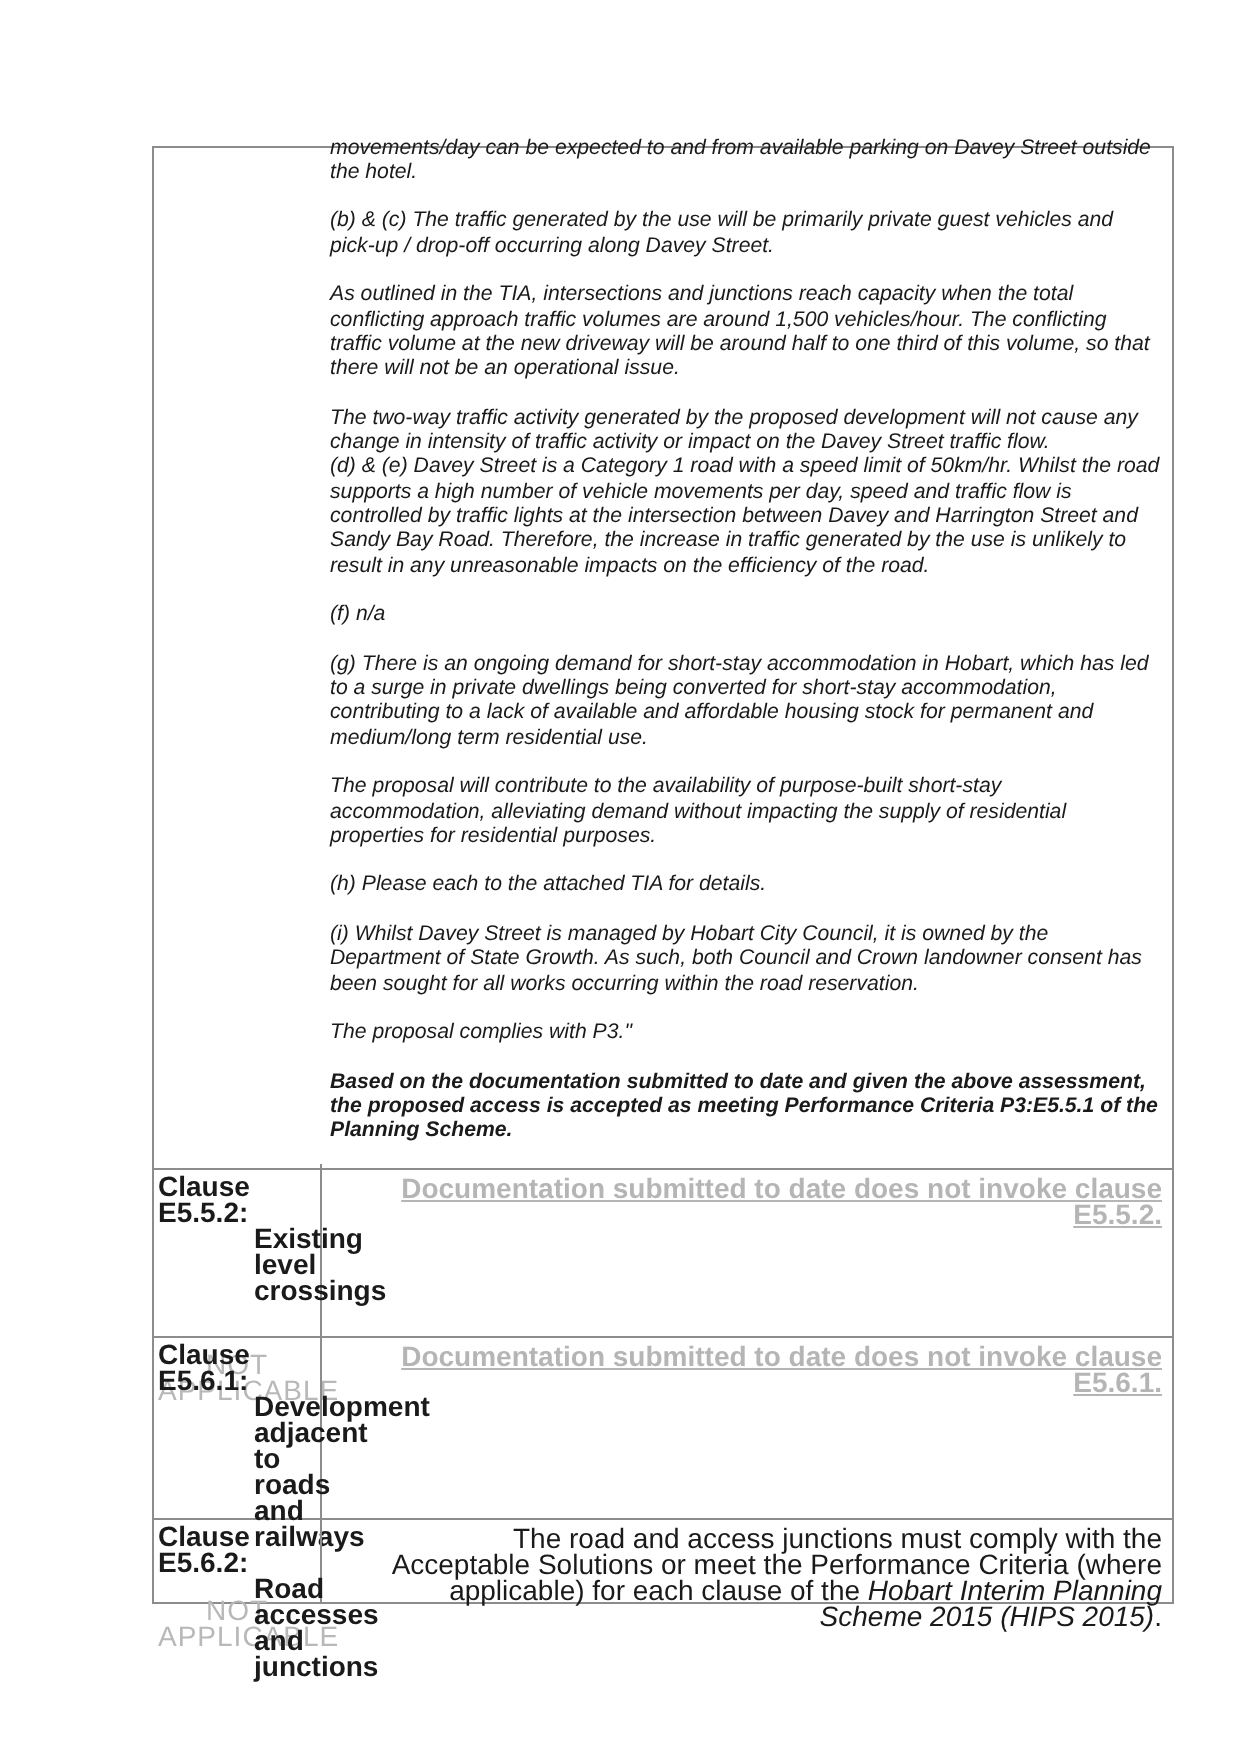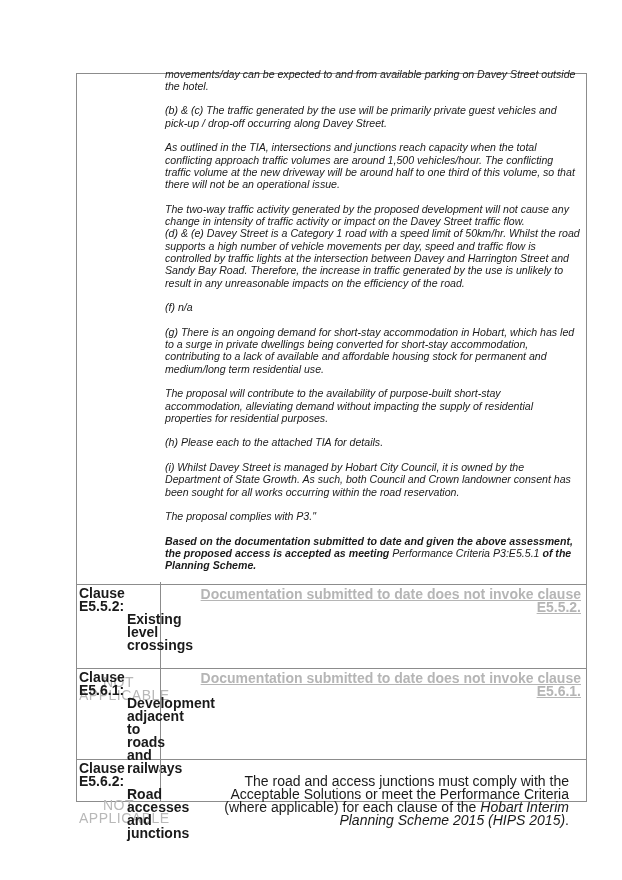--- a/index.html
+++ b/index.html
@@ -44,37 +44,37 @@
   .quoted p {
     font-style: italic;
     margin: 0 0 12.3px 0;
     white-space: pre-line;
   }
   .conclusion {
     font-weight: bold;
     font-style: normal;
     margin: 0;
   }
-  .conclusion .emph { font-style: italic; font-weight: normal; }
+  .conclusion .emph { font-style: italic; font-weight: bold; }
   .clause-label { font-weight: bold; }
   .clause-title { font-weight: bold; margin-left: 48px; }
   .na-badge {
     margin-top: 24px;
     text-align: center;
     color: #b8b8b8;
     letter-spacing: 0.5px;
   }
   .finding {
     color: #b5b5b5;
     font-weight: bold;
     text-decoration: underline;
     margin-bottom: 13px;
   }
   .note { color: #b5b5b5; font-weight: bold; }
-  .req { margin: 12px; }
+  .req { margin: 0; }
   .req .emph { font-style: italic; }
 </style>
 </head>
 <body>
 
 <div class="page">
   <div class="doc-table">
 
     <div class="t-row row-p3">
       <div class="cell-left"></div>

